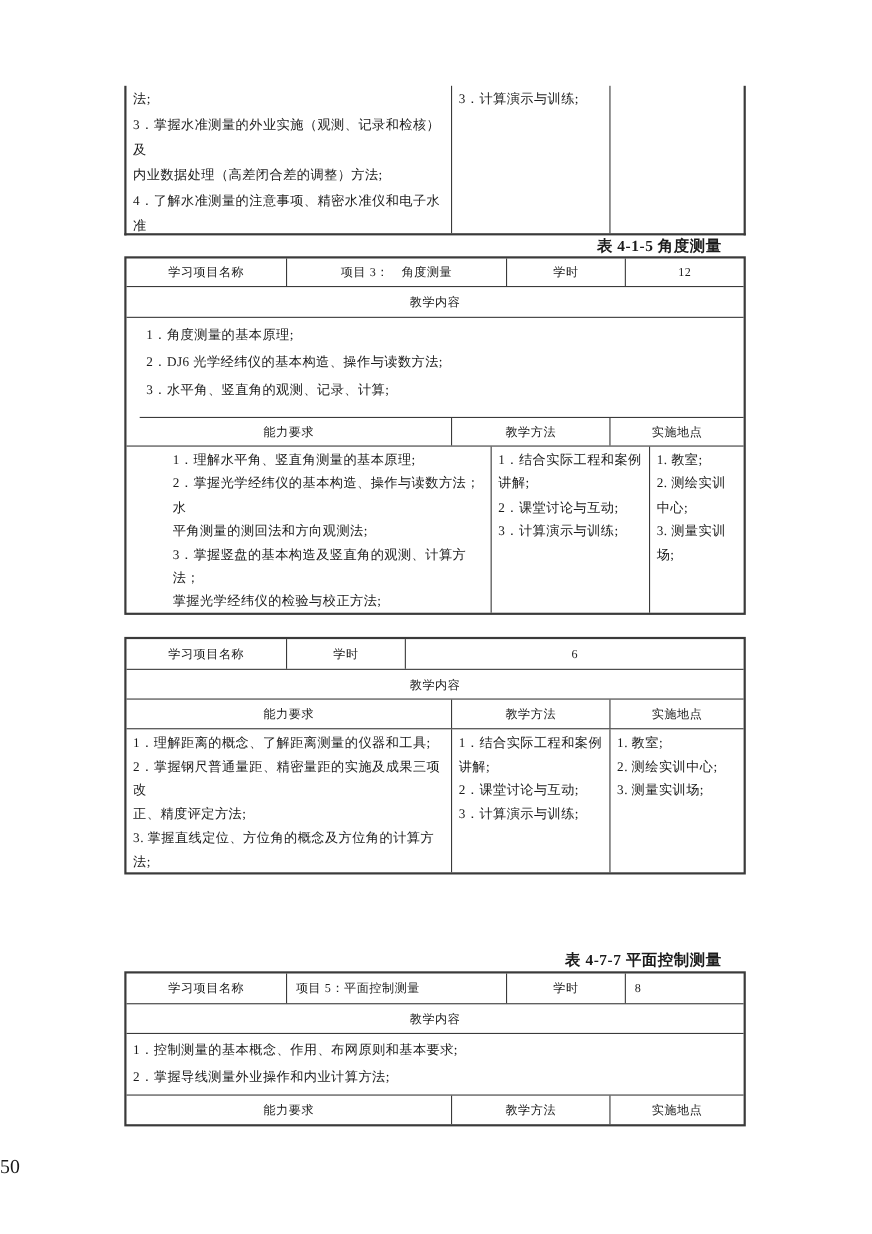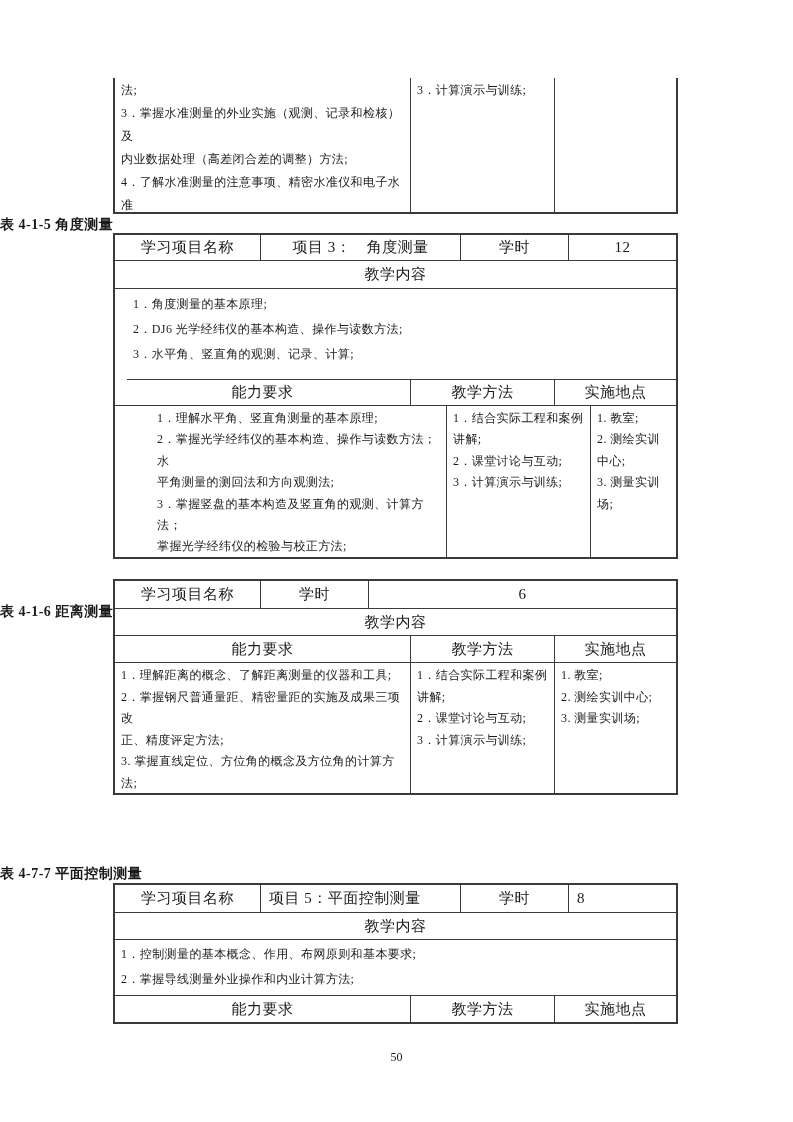--- a/index.html
+++ b/index.html
@@ -16,21 +16,21 @@
   .row.last{border-bottom:none;}
   .cell{border-right:1px solid var(--bd);box-sizing:border-box;overflow:hidden;}
   .cell.last{border-right:none;flex:1;}
 
   
   .w1{width:146px;} .w2{width:200px;} .w3{width:108px;}
   
   .a1{width:296px;} .a2{width:144px;}
 
   
-  .hd{display:flex;align-items:center;justify-content:center;font-size:15px;letter-spacing:0.5px;}
+  .hd{display:flex;align-items:center;justify-content:center;font-size:11px;letter-spacing:0.5px;}
   .hd.left{justify-content:flex-start;padding-left:8px;}
   .txt{font-size:12px;white-space:pre-line;padding:0 5px 0 6px;letter-spacing:0.4px;}
 
   
   .h26{height:26px;} .h27{height:27px;} .h28{height:28px;}
   .h91{height:91px;margin-left:12px;} .h151{height:151px;margin-left:36px;}
   .h69{height:69px;} .h130{height:130px;}
   .h56{height:56px;justify-content:flex-end;}
 
   
@@ -39,25 +39,25 @@
   .lh225{line-height:22.5px;padding-top:1px;}
   .lh215{line-height:21.5px;padding-top:2px;}
   .lh250{line-height:25px;padding-top:2px;}
 
   
   .cont{position:absolute;left:113px;top:78px;width:565px;height:136px;
         border:2px solid var(--bd);border-top:none;box-sizing:border-box;display:flex;}
   .cont .txt{line-height:22.9px;padding-top:1px;}
 
   
-  .cap{position:absolute;left:0;width:656px;text-align:left;font-weight:bold;
+  .cap{position:absolute;left:0;width:656px;text-align:right;font-weight:bold;
        font-size:14px;line-height:19px;letter-spacing:0.5px;}
   .cap5{top:215px;} .cap6{top:560px;margin-top:42px;} .cap7{top:864px;}
 
-  .pnum{position:absolute;top:1050px;left:0;width:793px;text-align:center;font-size:12px;}
+  .pnum{position:absolute;top:1050px;left:0;width:793px;text-align:left;font-size:18px;}
 </style>
 </head>
 <body>
 
 <div class="page">
 
   <div class="cont">
     <div class="cell a1 txt">法;
 3．掌握水准测量的外业实施（观测、记录和检核）及
 内业数据处理（高差闭合差的调整）方法;

